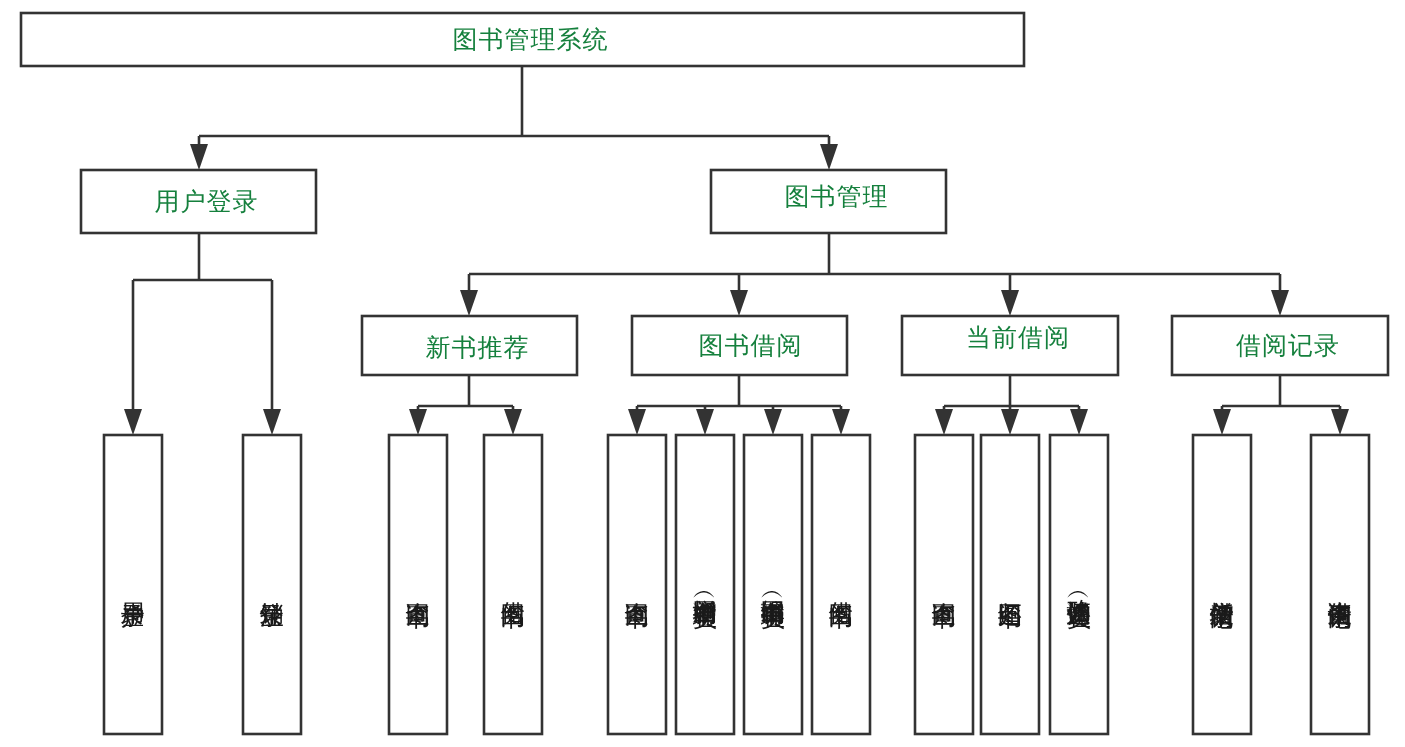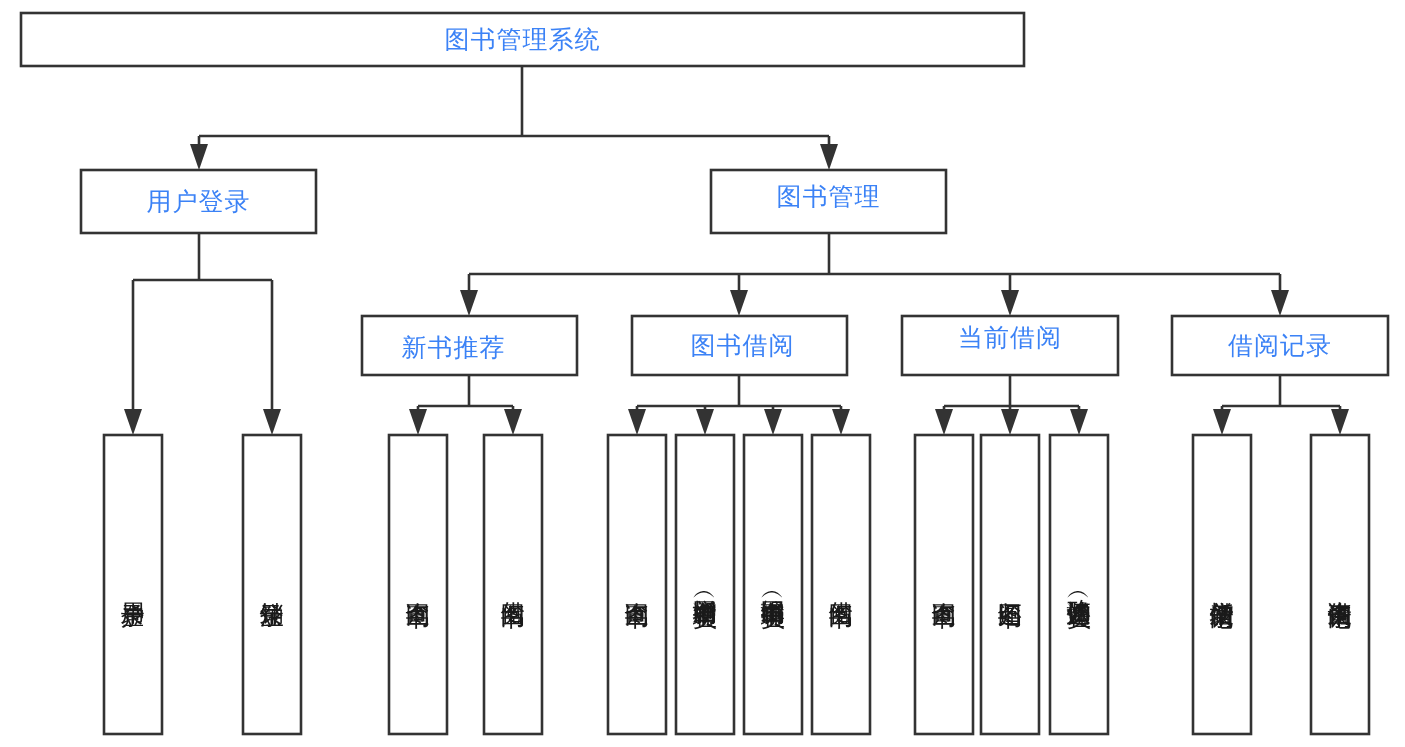--- a/index.html
+++ b/index.html
@@ -69,23 +69,24 @@
     text-align: center;
     overflow: hidden;
   }
   .htext-cell {
     position: absolute;
     display: flex;
     align-items: center;
     justify-content: center;
     font-family: Liberation Serif, serif;
     font-size: 25px;
-    color: #3b82f6;
+    color: #15803d;
     letter-spacing: 1px;
     white-space: nowrap;
+    padding-left: 8px;
   }
 </style>
 </head>
 <body>
 
 <div id="diagram-root">
 
   <svg class="diagram-canvas" viewBox="0 0 1405 747" xmlns="http://www.w3.org/2000/svg">
     <g id="connectors-layer">
         <line x1="522" y1="66" x2="522" y2="136" class="connector"></line>
@@ -162,21 +163,21 @@
         <rect x="1050" y="435" width="58" height="299" class="node-box"></rect>
         <rect x="1193" y="435" width="58" height="299" class="node-box"></rect>
         <rect x="1311" y="435" width="58" height="299" class="node-box"></rect>
       </g>
   </svg>
 
   <div id="labels-layer">
       <div class="htext-cell" style="left: 21px; top: 13px; width: 1003px; height: 53px;">图书管理系统</div>
       <div class="htext-cell" style="left: 81px; top: 170px; width: 235px; height: 63px;">用户登录</div>
       <div class="htext-cell" style="left: 711px; top: 170px; width: 235px; height: 53px;">图书管理</div>
-      <div class="htext-cell" style="left: 346px; top: 316px; width: 215px; height: 63px;">新书推荐</div>
+      <div class="htext-cell" style="left: 362px; top: 316px; width: 215px; height: 63px;">新书推荐</div>
       <div class="htext-cell" style="left: 632px; top: 316px; width: 221px; height: 59px;">图书借阅</div>
       <div class="htext-cell" style="left: 902px; top: 316px; width: 216px; height: 42px;">当前借阅</div>
       <div class="htext-cell" style="left: 1172px; top: 316px; width: 216px; height: 59px; border-radius: 8px;">借阅记录</div>
       <div class="vtext-cell" style="left: 104px; top: 435px; width: 58px; height: 299px;">用户登录</div>
       <div class="vtext-cell" style="left: 243px; top: 435px; width: 58px; height: 299px;">注销登录</div>
       <div class="vtext-cell" style="left: 389px; top: 435px; width: 58px; height: 299px;">查询图书</div>
       <div class="vtext-cell" style="left: 484px; top: 435px; width: 58px; height: 299px;">借阅图书</div>
       <div class="vtext-cell" style="left: 608px; top: 435px; width: 58px; height: 299px;">查询图书</div>
       <div class="vtext-cell" style="left: 676px; top: 435px; width: 58px; height: 299px;">新增图书（管理员）</div>
       <div class="vtext-cell" style="left: 744px; top: 435px; width: 58px; height: 299px;">编辑图书（管理员）</div>

